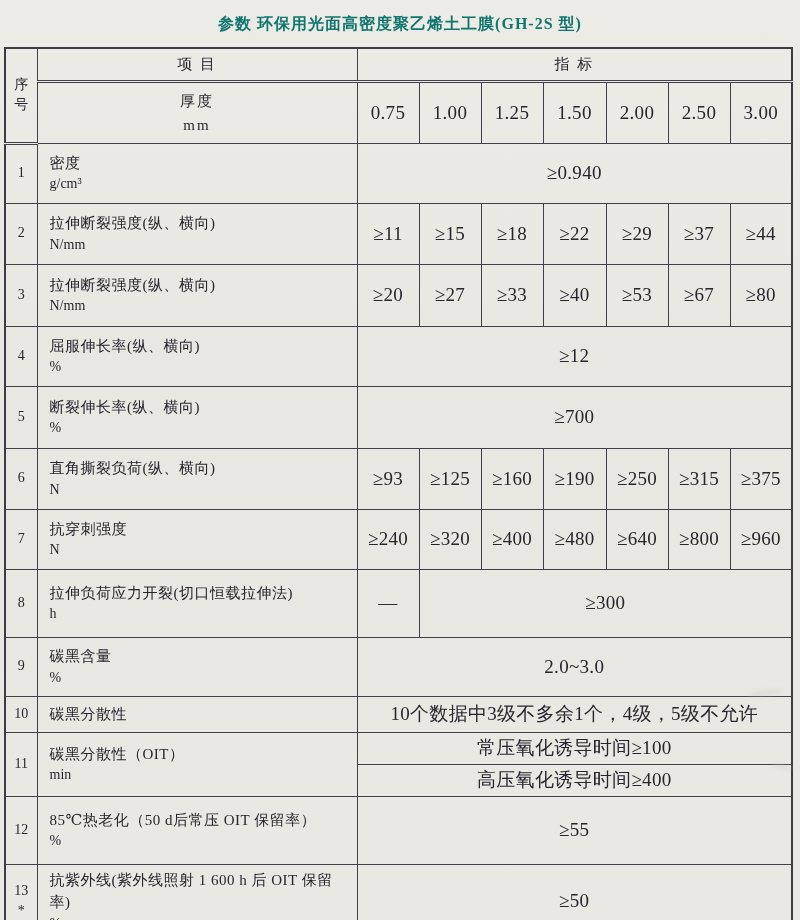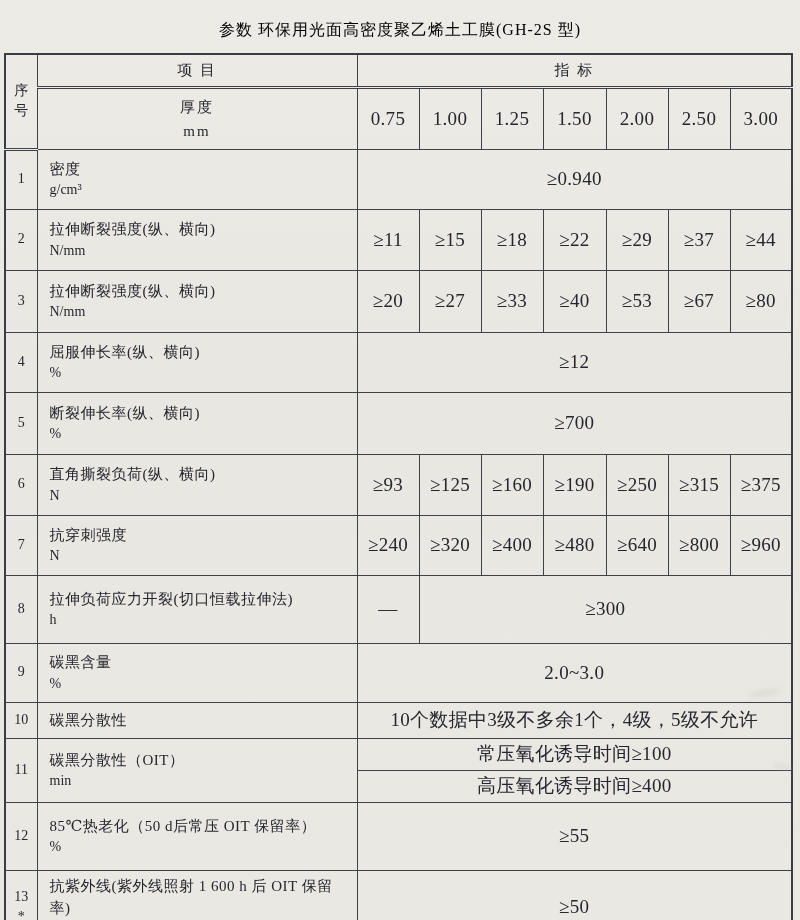--- a/index.html
+++ b/index.html
@@ -6,25 +6,25 @@
   body{
     width:800px;height:920px;overflow:hidden;
     background:#eae8e3;
     background-image:linear-gradient(180deg,#edebe6 0%,#e9e7e2 40%,#eae8e3 100%);
     font-family:"Liberation Serif","DejaVu Serif",serif;
     color:#23232b;
     position:relative;
   }
   .doc-title{
     text-align:center;
-    padding-top:20px;
+    padding-top:14px;
     font-size:16px;
-    font-weight:normal;
+    font-weight:bold;
     letter-spacing:1px;
-    color:#000000;
+    color:#0f766e;
   }
   table.spec{
     border-collapse:collapse;
     table-layout:fixed;
     width:787px;
     margin:12px 0 0 4px;
     border:2.5px solid #3c3c45;
   }
   td{
     border:1.8px solid #40404a;

